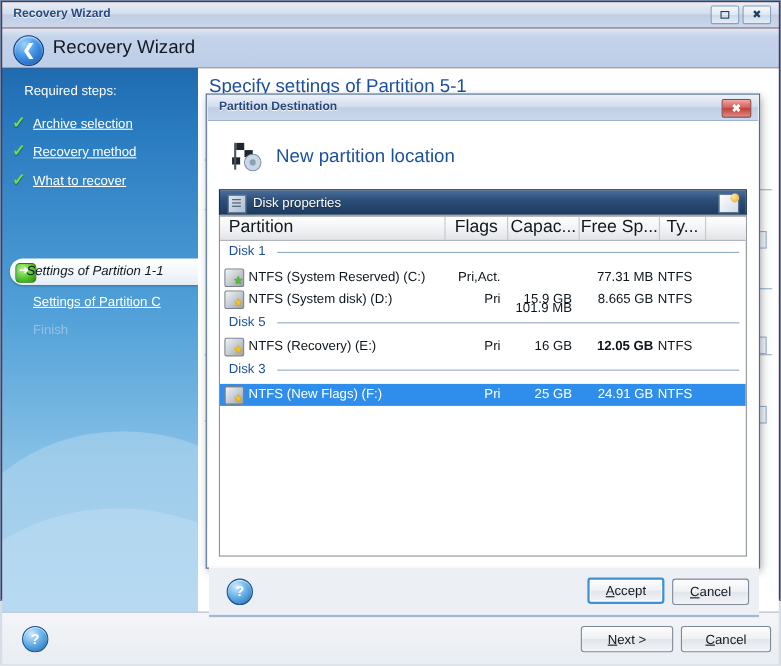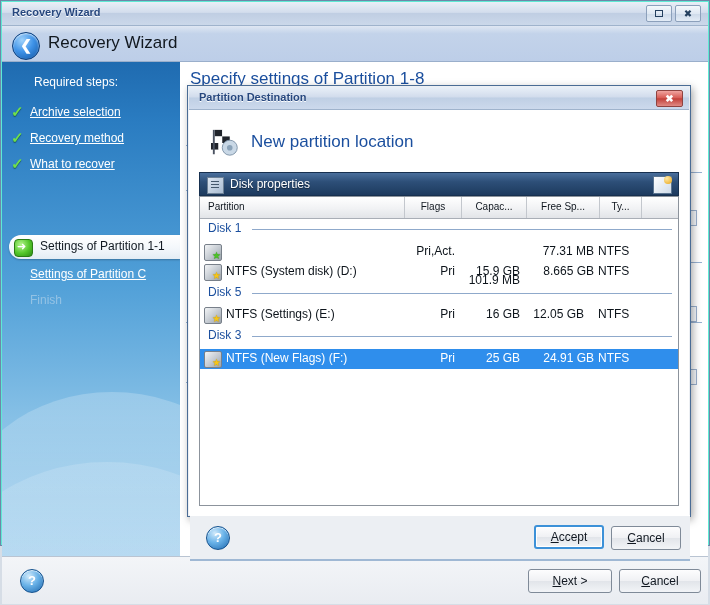--- a/index.html
+++ b/index.html
@@ -7,21 +7,21 @@
     width:710px;height:605px;overflow:hidden;
     font-family:"Liberation Sans", sans-serif;
     font-size:12px;
     background:#d6dde6;
   }
   
   #app-window{
     position:absolute;left:0;top:0;width:710px;height:546px;
     box-sizing:border-box;
     border:1px solid #6e87a8;
-    background:#5eead4;
+    background:#7f1d1d;
   }
   
   #titlebar{
     position:absolute;left:1px;top:1px;width:706px;height:24px;
     background:linear-gradient(to bottom,#e9eff7 0%,#d3dded 45%,#c0cee3 50%,#cbd8ea 100%);
     border-bottom:1px solid #9fb3cc;
     box-sizing:border-box;
   }
   #titlebar .tb-text{
     position:absolute;left:10px;top:4px;
@@ -76,21 +76,21 @@
     position:absolute;left:-40px;top:330px;width:300px;height:240px;
     border-radius:50%;
     background:linear-gradient(to bottom,rgba(255,255,255,.22),rgba(255,255,255,0));
   }
   #sidebar .swoosh2{
     position:absolute;left:-60px;top:400px;width:330px;height:260px;
     border-radius:50%;
     background:linear-gradient(to bottom,rgba(255,255,255,.16),rgba(255,255,255,0));
   }
   .side-heading{
-    position:absolute;left:32px;font-size:12px;color:#ffffff;
+    position:absolute;left:20px;font-size:12px;color:#ffffff;
   }
   #required-heading{top:13px;}
   .side-item{
     position:absolute;left:0;width:178px;height:22px;
   }
   .side-item .lbl{
     position:absolute;left:28px;top:3px;font-size:12px;color:#ffffff;
     text-decoration:underline;white-space:nowrap;cursor:pointer;
   }
   .side-item .check{
@@ -98,22 +98,22 @@
     color:#6fe04b;font-size:15px;line-height:15px;font-weight:bold;
     text-shadow:0 1px 1px rgba(0,40,0,.55);
   }
   #side-active{
     position:absolute;left:7px;top:173px;width:171px;height:24px;
     background:linear-gradient(to bottom,#ffffff 0%,#f3f7fb 55%,#e3ecf4 100%);
     border-radius:12px 0 0 12px;
     box-shadow:0 1px 2px rgba(0,0,0,.25);
   }
   #side-active .lbl{
-    position:absolute;left:31px;top:4px;font-size:12px;color:#101820;
-    text-decoration:none;white-space:nowrap;
+    position:absolute;left:15px;top:4px;font-size:12px;color:#101820;
+    text-decoration:none;white-space:nowrap;font-style:italic;
   }
   #side-active .arrow-ico{
     position:absolute;left:5px;top:4px;width:17px;height:16px;
     background:radial-gradient(circle at 35% 30%,#b6f58f 0%,#53c62a 55%,#2d8a14 100%);
     border-radius:4px;border:1px solid #2a7d13;
   }
   #side-active .arrow-ico:after{
     content:"\279C";position:absolute;left:2px;top:-2px;
     font-size:11px;color:#ffffff;line-height:16px;
   }
@@ -245,21 +245,21 @@
     box-sizing:border-box;
     overflow:hidden;
   }
   #thead{
     position:absolute;left:0;top:0;width:478px;height:21px;
     background:linear-gradient(to bottom,#ffffff 0%,#f1f2f4 55%,#e2e4e8 100%);
     border-bottom:1px solid #a9aeb6;
   }
   #thead .th{
     position:absolute;top:0;height:21px;line-height:20px;
-    font-size:10px;color:#10171f;
+    font-size:16px;color:#10171f;
     border-right:1px solid #c3c7cd;
     box-sizing:border-box;
   }
   #thead .th span{position:absolute;top:0;}
   .th-l span{left:8px;}
   .th-c span{left:0;width:100%;text-align:center;}
 
   .row{
     position:absolute;left:0;width:478px;height:20px;
   }
@@ -352,21 +352,21 @@
       <div class="arrow-ico"></div>
       <div class="lbl">Settings of Partition 1-1</div>
     </div>
 
     <div class="side-plain" style="top:205px;text-align:right;">Settings of Partition C</div>
     <div class="side-disabled" style="top:231px;">Finish</div>
 
   </div>
 
   <div id="content-pane">
-    <div id="content-heading">Specify settings of Partition 1-8</div>
+    <div id="content-heading">Specify settings of Partition 5-1</div>
     <div class="ghost-line" style="left:6px;top:83px;width:20px;"></div>
     <div class="ghost-line" style="left:6px;top:128px;width:20px;"></div>
     <div class="ghost-line" style="left:6px;top:260px;width:20px;"></div>
     <div class="ghost-line" style="left:6px;top:320px;width:20px;"></div>
     <div class="ghost-line" style="left:498px;top:110px;width:24px;"></div>
     <div class="ghost-line" style="left:498px;top:200px;width:24px;"></div>
     <div class="ghost-line" style="left:498px;top:260px;width:24px;"></div>
     <div class="ghost-box" style="left:505px;top:148px;width:10px;height:14px;"></div>
     <div class="ghost-box" style="left:505px;top:244px;width:10px;height:14px;"></div>
     <div class="ghost-box" style="left:505px;top:307px;width:10px;height:14px;"></div>
@@ -440,20 +440,21 @@
 
         <div class="disk-group" style="top:24px;">
           <div class="dlabel">Disk 1</div>
           <div class="dline" style="left:52px;"></div>
         </div>
 
         <div class="row" style="top:45px;">
           <div class="drive-ico">
               <div class="badge badge-green">★</div>
             </div>
+          <div class="pname">NTFS (System Reserved) (C:)</div>
           <div class="cell" style="left:205px;width:50px;">Pri,Act.</div>
           <div class="cell" style="left:258px;width:62px;margin-top:29px;">101.9 MB</div>
           <div class="cell" style="left:322px;width:72px;">77.31 MB</div>
           <div class="cell" style="left:398px;width:40px;text-align:left;">NTFS</div>
         </div>
 
         <div class="row" style="top:65px;">
           <div class="drive-ico">
               <div class="badge badge-yellow">★</div>
             </div>
@@ -466,24 +467,24 @@
 
         <div class="disk-group" style="top:88px;">
           <div class="dlabel">Disk 5</div>
           <div class="dline" style="left:52px;"></div>
         </div>
 
         <div class="row" style="top:108px;">
           <div class="drive-ico">
               <div class="badge badge-yellow">★</div>
             </div>
-          <div class="pname">NTFS (Settings) (E:)</div>
+          <div class="pname">NTFS (Recovery) (E:)</div>
           <div class="cell" style="left:205px;width:50px;">Pri</div>
           <div class="cell" style="left:258px;width:62px;">16 GB</div>
-          <div class="cell" style="left:312px;width:72px;">12.05 GB</div>
+          <div class="cell" style="left:322px;width:72px;font-weight:bold;">12.05 GB</div>
           <div class="cell" style="left:398px;width:40px;text-align:left;">NTFS</div>
         </div>
 
         <div class="disk-group" style="top:131px;">
           <div class="dlabel">Disk 3</div>
           <div class="dline" style="left:52px;"></div>
         </div>
 
         <div class="row selected" style="top:152px;">
           <div class="drive-ico">

